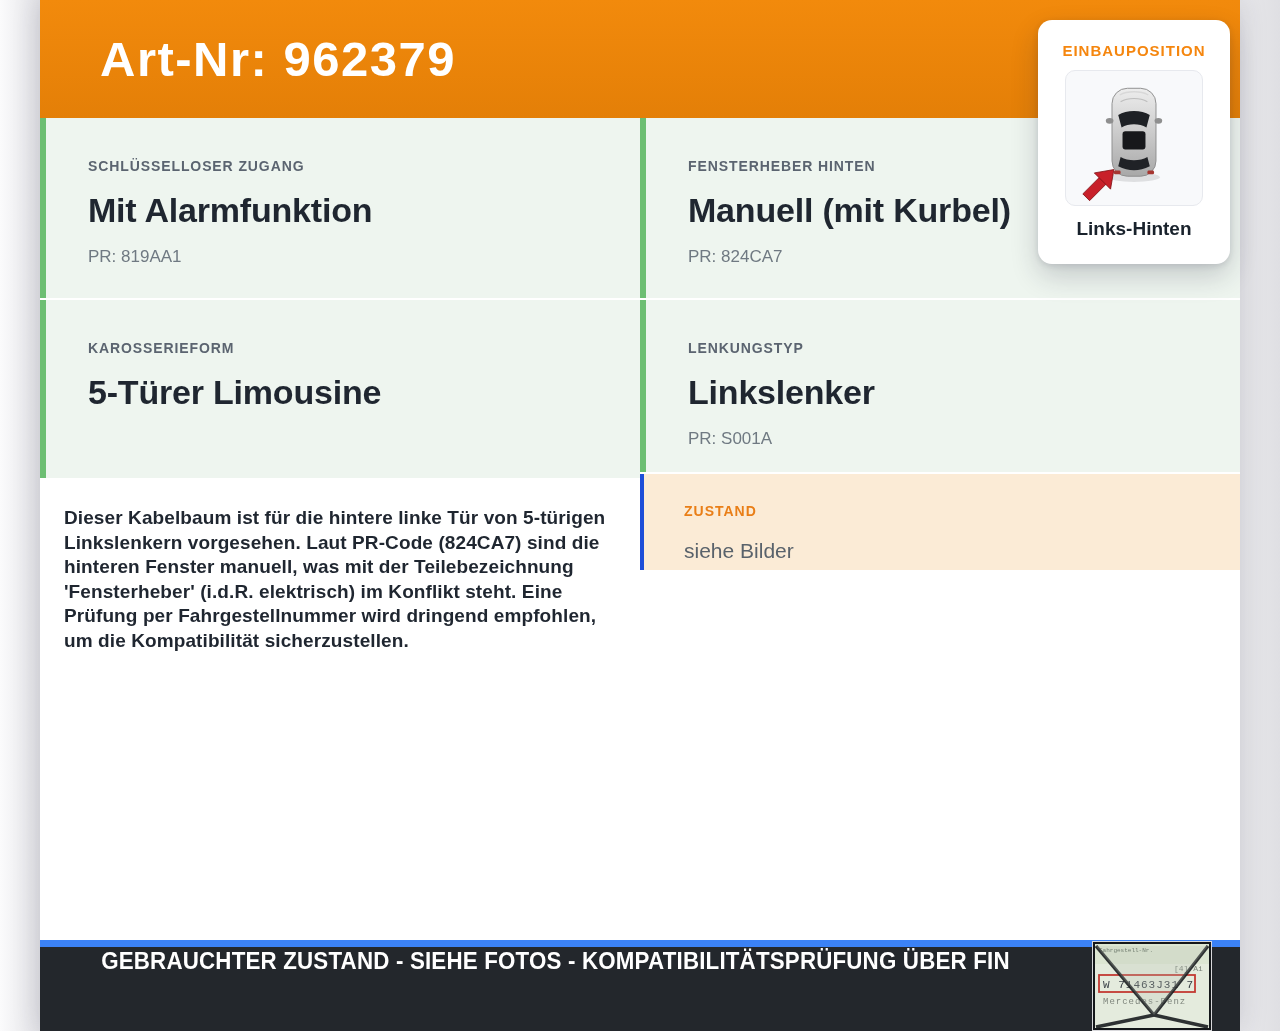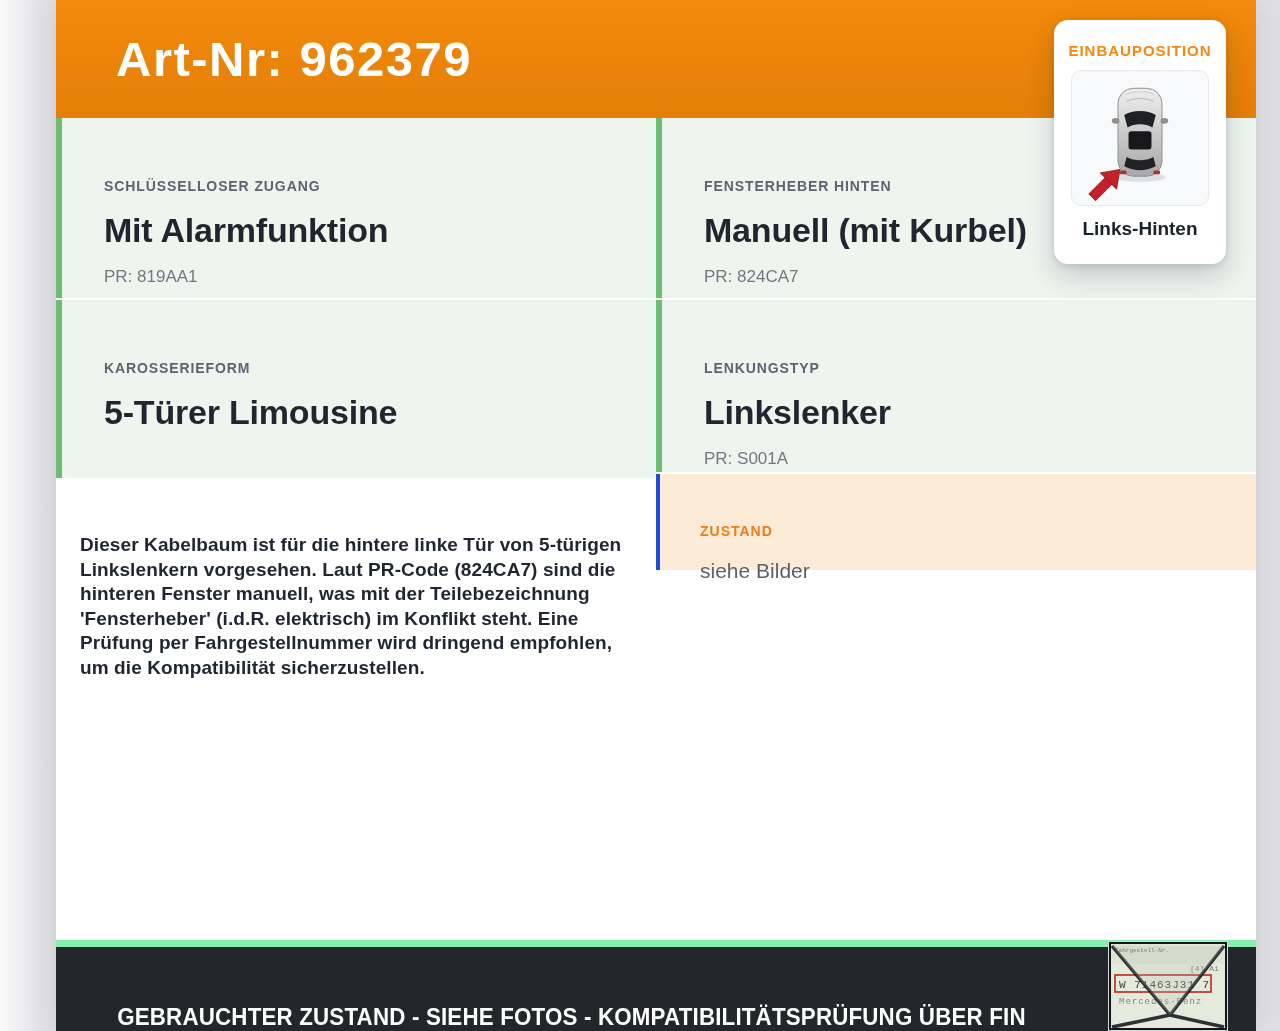--- a/index.html
+++ b/index.html
@@ -3,59 +3,59 @@
 <meta charset="utf-8">
 <style>
   * { margin:0; padding:0; box-sizing:border-box; }
   html,body { width:1280px; height:1031px; }
   body {
     font-family:"Liberation Sans", sans-serif;
     background:linear-gradient(90deg,#FBFBFC 0%,#E4E4E8 3%,#E9E9EC 97%,#DFDFE3 100%);
     position:relative; overflow:hidden;
   }
   .content {
-    position:absolute; left:56px; top:0; width:1200px; height:1031px;
-    background:#86efac; box-shadow:0 0 26px rgba(40,40,60,.18);
+    position:absolute; left:40px; top:0; width:1200px; height:1031px;
+    background:#3b82f6; box-shadow:0 0 26px rgba(40,40,60,.18);
   }
   
   .app-header {
     height:118px; background:linear-gradient(180deg,#F28A0C 0%,#E47F07 100%);
     display:flex; align-items:center; padding-left:60px;
   }
   .app-title { color:#FFFFFF; font-size:49px; font-weight:700; letter-spacing:1.5px; }
   
   .grid { display:flex; height:822px; }
   .col { width:600px; display:flex; flex-direction:column; background:#FFFFFF; }
   .card {
     background:#EEF5EF; border-left:6px solid #6CBE72;
     padding:40px 34px 0 42px; margin-bottom:2px;
   }
   .h180{height:180px} .h222{height:222px} .h178{height:178px} .h172{height:172px}
-  .spec-label { font-size:14px; font-weight:700; color:#5B6470; letter-spacing:.9px;margin-top:20px; }
+  .spec-label { font-size:14px; font-weight:700; color:#5B6470; letter-spacing:.9px; }
   .spec-value { font-size:34px; font-weight:700; color:#1F2630; margin-top:15px; line-height:1.29; letter-spacing:-.2px; }
   .spec-pr { font-size:17px; color:#6F7982; margin-top:14px; }
   .zustand-card {
     background:#FBEBD6; border-left:4px solid #1d4ed8;
     height:96px; padding:29px 24px 0 40px; margin-bottom:0;
   }
   .zustand-card .spec-label { color:#E97E17; letter-spacing:1px; }
   .zustand-value { font-size:21px; font-weight:500; color:#59626B; margin-top:20px; }
   .passt-card { background:#FFFFFF; flex:1; padding:26px 26px 0 24px; margin-bottom:0; }
-  .passt-text { font-size:19px; font-weight:600; color:#1F2630; line-height:24.5px; margin-top:27px; max-width:556px; letter-spacing:.1px; }
+  .passt-text { font-size:19px; font-weight:600; color:#1F2630; line-height:24.5px; margin-top:0; max-width:556px; letter-spacing:.1px; }
   
   .footer-bar {
     position:absolute; left:0; top:947px; width:1200px; height:84px;
-    background:#23272C; display:flex; align-items:flex-end; justify-content:center;
+    background:#23272C; display:flex; align-items:flex-start; justify-content:center;
     padding-right:170px;
   }
   .footer-note { color:#FFFFFF; font-size:24px; font-weight:700; letter-spacing:.2px; white-space:nowrap; transform:scaleX(.93); }
   .doc-thumb { position:absolute; right:28px; bottom:0; width:120px; height:90px; }
   
   .einbau-card {
-    position:absolute; left:998px; top:20px; width:172px; height:244px;
+    position:absolute; left:998px; top:20px; width:192px; height:244px;
     background:#FFFFFF; border-radius:14px;
     box-shadow:0 12px 28px rgba(30,30,55,.20), 0 2px 6px rgba(30,30,55,.12);
     text-align:center; padding-top:22px;
   }
   .einbau-label { color:#F5860E; font-size:15px; font-weight:700; letter-spacing:1px; }
   .car-box {
     width:138px; height:136px; margin:11px auto 0;
     background:#F8F9FB; border:1px solid #E7E9EE; border-radius:10px;
     display:flex; align-items:center; justify-content:center;
   }

